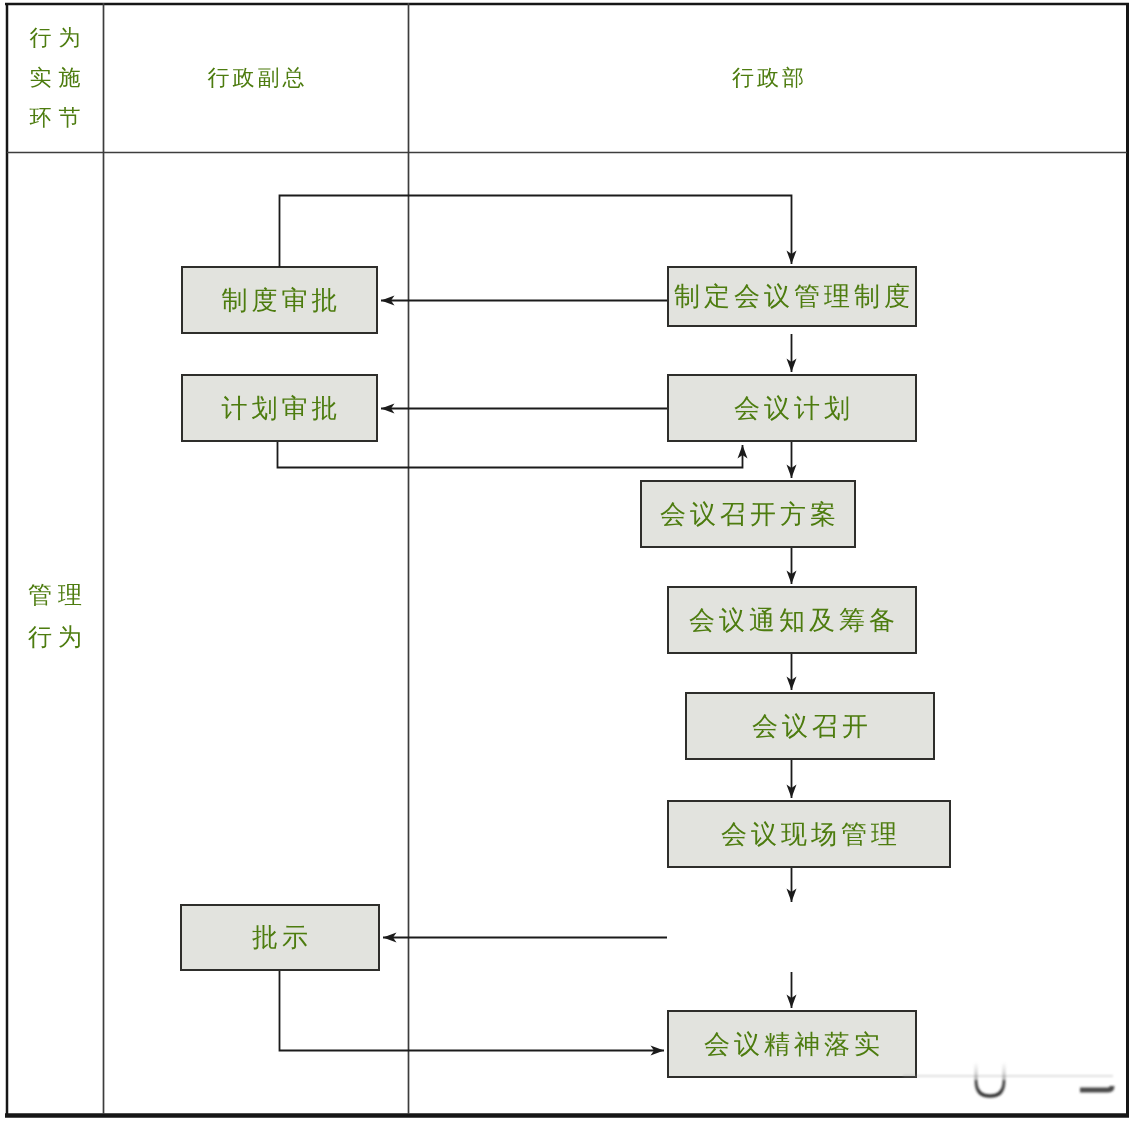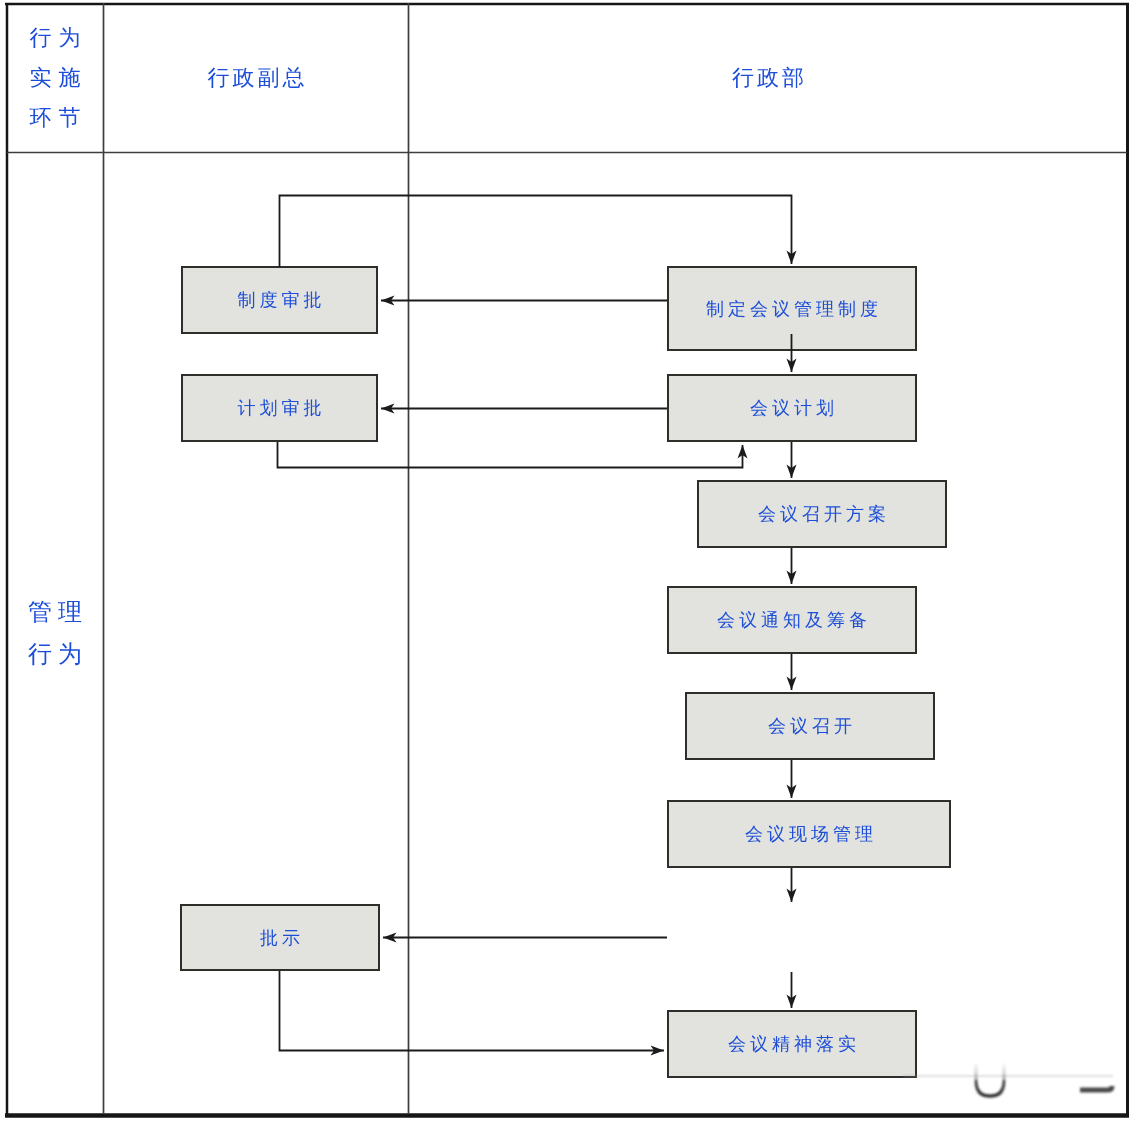--- a/index.html
+++ b/index.html
@@ -1,21 +1,21 @@
 <!DOCTYPE html>
 <html style="--node-fill: #e2e3de; --node-border: #2e2e2b;"><head>
 <meta charset="utf-8">
 <style>
   html,body { margin:0; padding:0; background:#ffffff; }
   .canvas {
     position:relative;
     width:1133px; height:1121px;
     background:#ffffff;
     font-family:"DejaVu Serif","Liberation Serif",serif;
-    color:#1d4ed8;
+    color:#4d7c0f;
     overflow:hidden;
   }
   .hdr-cell {
     position:absolute;
     display:flex; align-items:center; justify-content:center;
     font-size:22px;
     letter-spacing:3px;
     padding-left:3px;
     box-sizing:border-box;
   }
@@ -36,21 +36,21 @@
     letter-spacing:6px;
     padding-left:6px;
     box-sizing:border-box;
   }
   .node {
     position:absolute;
     background:var(--node-fill,#e2e3de);
     border:2px solid var(--node-border,#2e2e2b);
     box-sizing:border-box;
     display:flex; align-items:center; justify-content:center;
-    font-size:18px;
+    font-size:26px;
     letter-spacing:4px;
     padding-left:4px;
     z-index:2;
   }
   .lines-layer {
     position:absolute; left:0; top:0;
     z-index:3;
     pointer-events:none;
   }
   .wm-layer { z-index:4; }
@@ -61,34 +61,34 @@
 <div class="canvas">
 
   <div class="hdr-cell vtext" style="left:7px; top:3px; width:96px; height:149px;">行为
 实施
 环节</div>
 
   <div class="hdr-cell" style="left:104px; top:3px; width:304px; height:149px;">行政副总</div>
 
   <div class="hdr-cell" style="left:409px; top:3px; width:718px; height:149px;">行政部</div>
 
-  <div class="row-label" style="left:7px; top:583px; width:96px; height:100px;">管理
+  <div class="row-label" style="left:7px; top:568px; width:96px; height:100px;font-family:Liberation Mono, monospace;">管理
 行为</div>
 
   <div class="node" style="left:181px; top:266px; width:197px; height:68px;">制度审批</div>
 
   <div class="node" style="left:181px; top:374px; width:197px; height:68px;">计划审批</div>
 
   <div class="node" style="left:180px; top:904px; width:200px; height:67px;text-align:center;">批示</div>
 
-  <div class="node" style="left:667px; top:266px; width:250px; height:85px;">制定会议管理制度</div>
+  <div class="node" style="left:667px; top:266px; width:250px; height:61px;">制定会议管理制度</div>
 
   <div class="node" style="left:667px; top:374px; width:250px; height:68px;">会议计划</div>
 
-  <div class="node" style="left:697px; top:480px; width:250px; height:68px;">会议召开方案</div>
+  <div class="node" style="left:640px; top:480px; width:216px; height:68px;">会议召开方案</div>
 
   <div class="node" style="left:667px; top:586px; width:250px; height:68px;">会议通知及筹备</div>
 
   <div class="node" style="left:637px; top:692px; width:250px; height:68px;margin-left:48px;">会议召开</div>
 
   <div class="node" style="left:667px; top:800px; width:284px; height:68px;">会议现场管理</div>
 
 
   <div class="node" style="left:667px; top:1010px; width:250px; height:68px;">会议精神落实</div>
 

